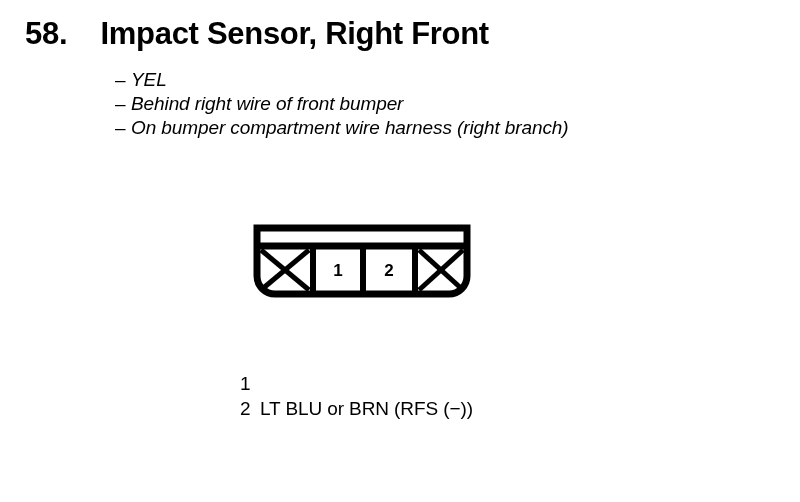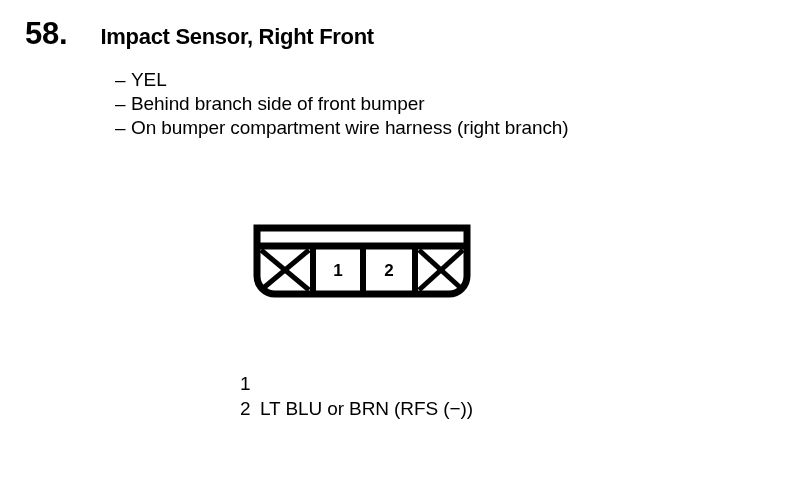--- a/index.html
+++ b/index.html
@@ -28,21 +28,21 @@
     display: flex;
     align-items: baseline;
     white-space: nowrap;
   }
   .heading-number {
     font-size: 31px;
     font-weight: bold;
     letter-spacing: -0.2px;
   }
   .heading-title {
-    font-size: 22px;
+    font-size: 31px;
     font-weight: bold;
     margin-left: 33px;
     letter-spacing: -0.3px;
   }
 
   
   .notes {
     position: absolute;
     left: 115px;
     top: 68px;
@@ -54,20 +54,21 @@
     line-height: 24px;
     white-space: nowrap;
     letter-spacing: -0.1px;
   }
   .note-dash {
     width: 16px;
     flex: 0 0 16px;
   }
   .note-text {
     display: inline-block;
+    font-style: italic;
   }
 
   
   .connector {
     position: absolute;
     left: 253px;
     top: 224px;
     width: 218px;
     height: 74px;
   }
@@ -116,21 +117,21 @@
 
   <div class="notes">
 
     <div class="note-line">
       <span class="note-dash">–</span>
       <span class="note-text">YEL</span>
     </div>
 
     <div class="note-line">
       <span class="note-dash">–</span>
-      <span class="note-text">Behind branch side of front bumper</span>
+      <span class="note-text">Behind right wire of front bumper</span>
     </div>
 
     <div class="note-line">
       <span class="note-dash">–</span>
       <span class="note-text">On bumper compartment wire harness (right branch)</span>
     </div>
 
   </div>
 
   <div class="connector">

